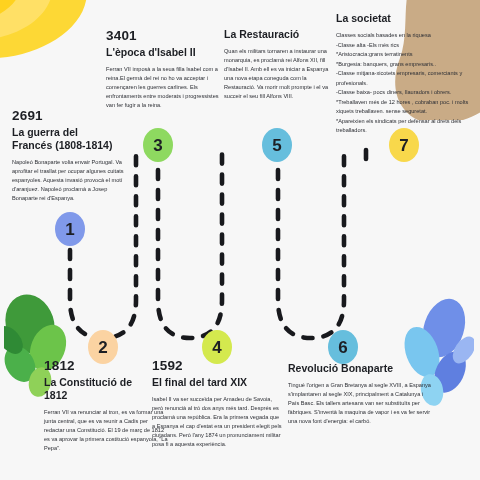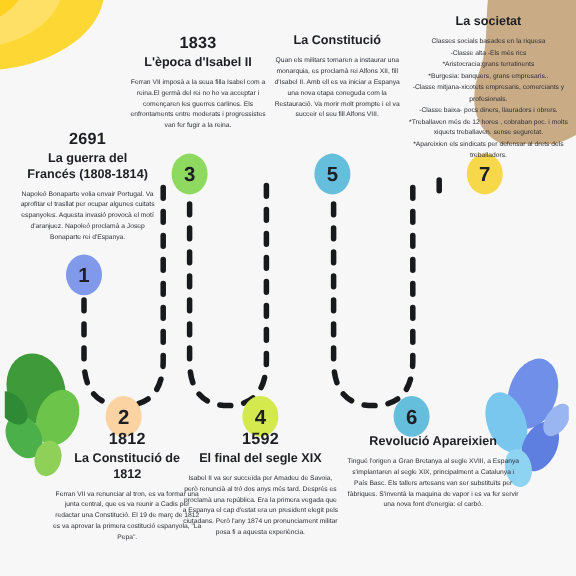--- a/index.html
+++ b/index.html
@@ -30,21 +30,21 @@
     width:30px; height:34px;
     border-radius:50%;
     display:flex; align-items:center; justify-content:center;
     font-weight:bold;
     font-size:17px;
     color:#1d1f24;
     line-height:1;
   }
 
   
-  .block { position:absolute; text-align:center; }
+  .block { position:absolute; }
   .block .year {
     font-size:13.5px; font-weight:bold; letter-spacing:.2px;
     margin-bottom:3px; color:#1d1f24;
   }
   .block .heading {
     font-size:10.5px; font-weight:bold; line-height:1.25;
     margin-bottom:6px; color:#1d1f24;
   }
   .block .body {
     font-size:5.6px; line-height:1.62; color:#2d2f35;
@@ -123,43 +123,43 @@
     </div>
   </div>
 
 <div class="block" id="block-1808">
   <div class="year">2691</div>
   <div class="heading">La guerra del<br>Francés (1808-1814)</div>
   <div class="body">Napoleó Bonaparte volia envair Portugal. Va aprofitar el trasllat per ocupar algunes cuitats espanyoles. Aquesta invasió provocà el motí d'aranjuez. Napoleó proclamà a Josep Bonaparte rei d'Espanya.</div>
 </div>
 
 <div class="block" id="block-1833">
-  <div class="year">1833</div>
+  <div class="year">3401</div>
   <div class="heading">L'època d'Isabel II</div>
   <div class="body">Ferran VII imposà a la seua filla Isabel com a reina.El germà del rei no ho va acceptar i començaren les guerres carlines. Els enfrontaments entre moderats i progressistes van fer fugir a la reina.</div>
 </div>
 
 <div class="block" id="block-1874">
-  <div class="heading">La Constitució</div>
+  <div class="heading">La Restauració</div>
   <div class="body">Quan els militars tornaren a instaurar una monarquia, es proclamà rei Alfons XII, fill d'Isabel II. Amb ell es va iniciar a Espanya una nova etapa coneguda com la Restauració. Va morir molt prompte i el va succeir el seu fill Alfons VIII.</div>
 </div>
 
 <div class="block no-year" id="block-societat">
   <div class="heading">La societat</div>
   <div class="body">Classes socials basades en la riquesa<br>-Classe alta -Els més rics<br>*Aristocracia:grans terratinents<br>*Burgesia: banquers, grans empresaris..<br>-Classe mitjana-xicotets empresaris, comerciants y profesionals.<br>-Classe baixa- pocs diners, llauradors i obrers.<br>*Treballaven més de 12 hores , cobraban poc. i molts xiquets treballaven. sense seguretat.<br>*Apareixien els sindicats per defensar al drets dels treballadors.</div>
 </div>
 
 <div class="block" id="block-1812">
   <div class="year">1812</div>
   <div class="heading">La Constitució de<br>1812</div>
   <div class="body">Ferran VII va renunciar al tron, es va formar una junta central, que es va reunir a Cadis per redactar una Constitució. El 19 de març de 1812 es va aprovar la primera costitució espanyola, "La Pepa".</div>
 </div>
 
 <div class="block" id="block-1871">
   <div class="year">1592</div>
-  <div class="heading">El final del segle XIX</div>
+  <div class="heading">El final del tard XIX</div>
   <div class="body">Isabel II va ser succeïda per Amadeu de Savoia, però renuncià al tró dos anys més tard. Després es proclamà una república. Era la primera vegada que a Espanya el cap d'estat era un president elegit pels ciutadans. Però l'any 1874 un pronunciament militar posa fi a aquesta experiència.</div>
 </div>
 
 <div class="block no-year" id="block-industrial">
-  <div class="heading">Revolució Apareixien</div>
+  <div class="heading">Revolució Bonaparte</div>
   <div class="body">Tingué l'origen a Gran Bretanya al segle XVIII, a Espanya s'implantaren al segle XIX, principalment a Catalunya i País Basc. Els tallers artesans van ser substituïts per fàbriques. S'inventà la maquina de vapor i es va fer servir una nova font d'energia: el carbó.</div>
 </div>
 
 </body></html>

